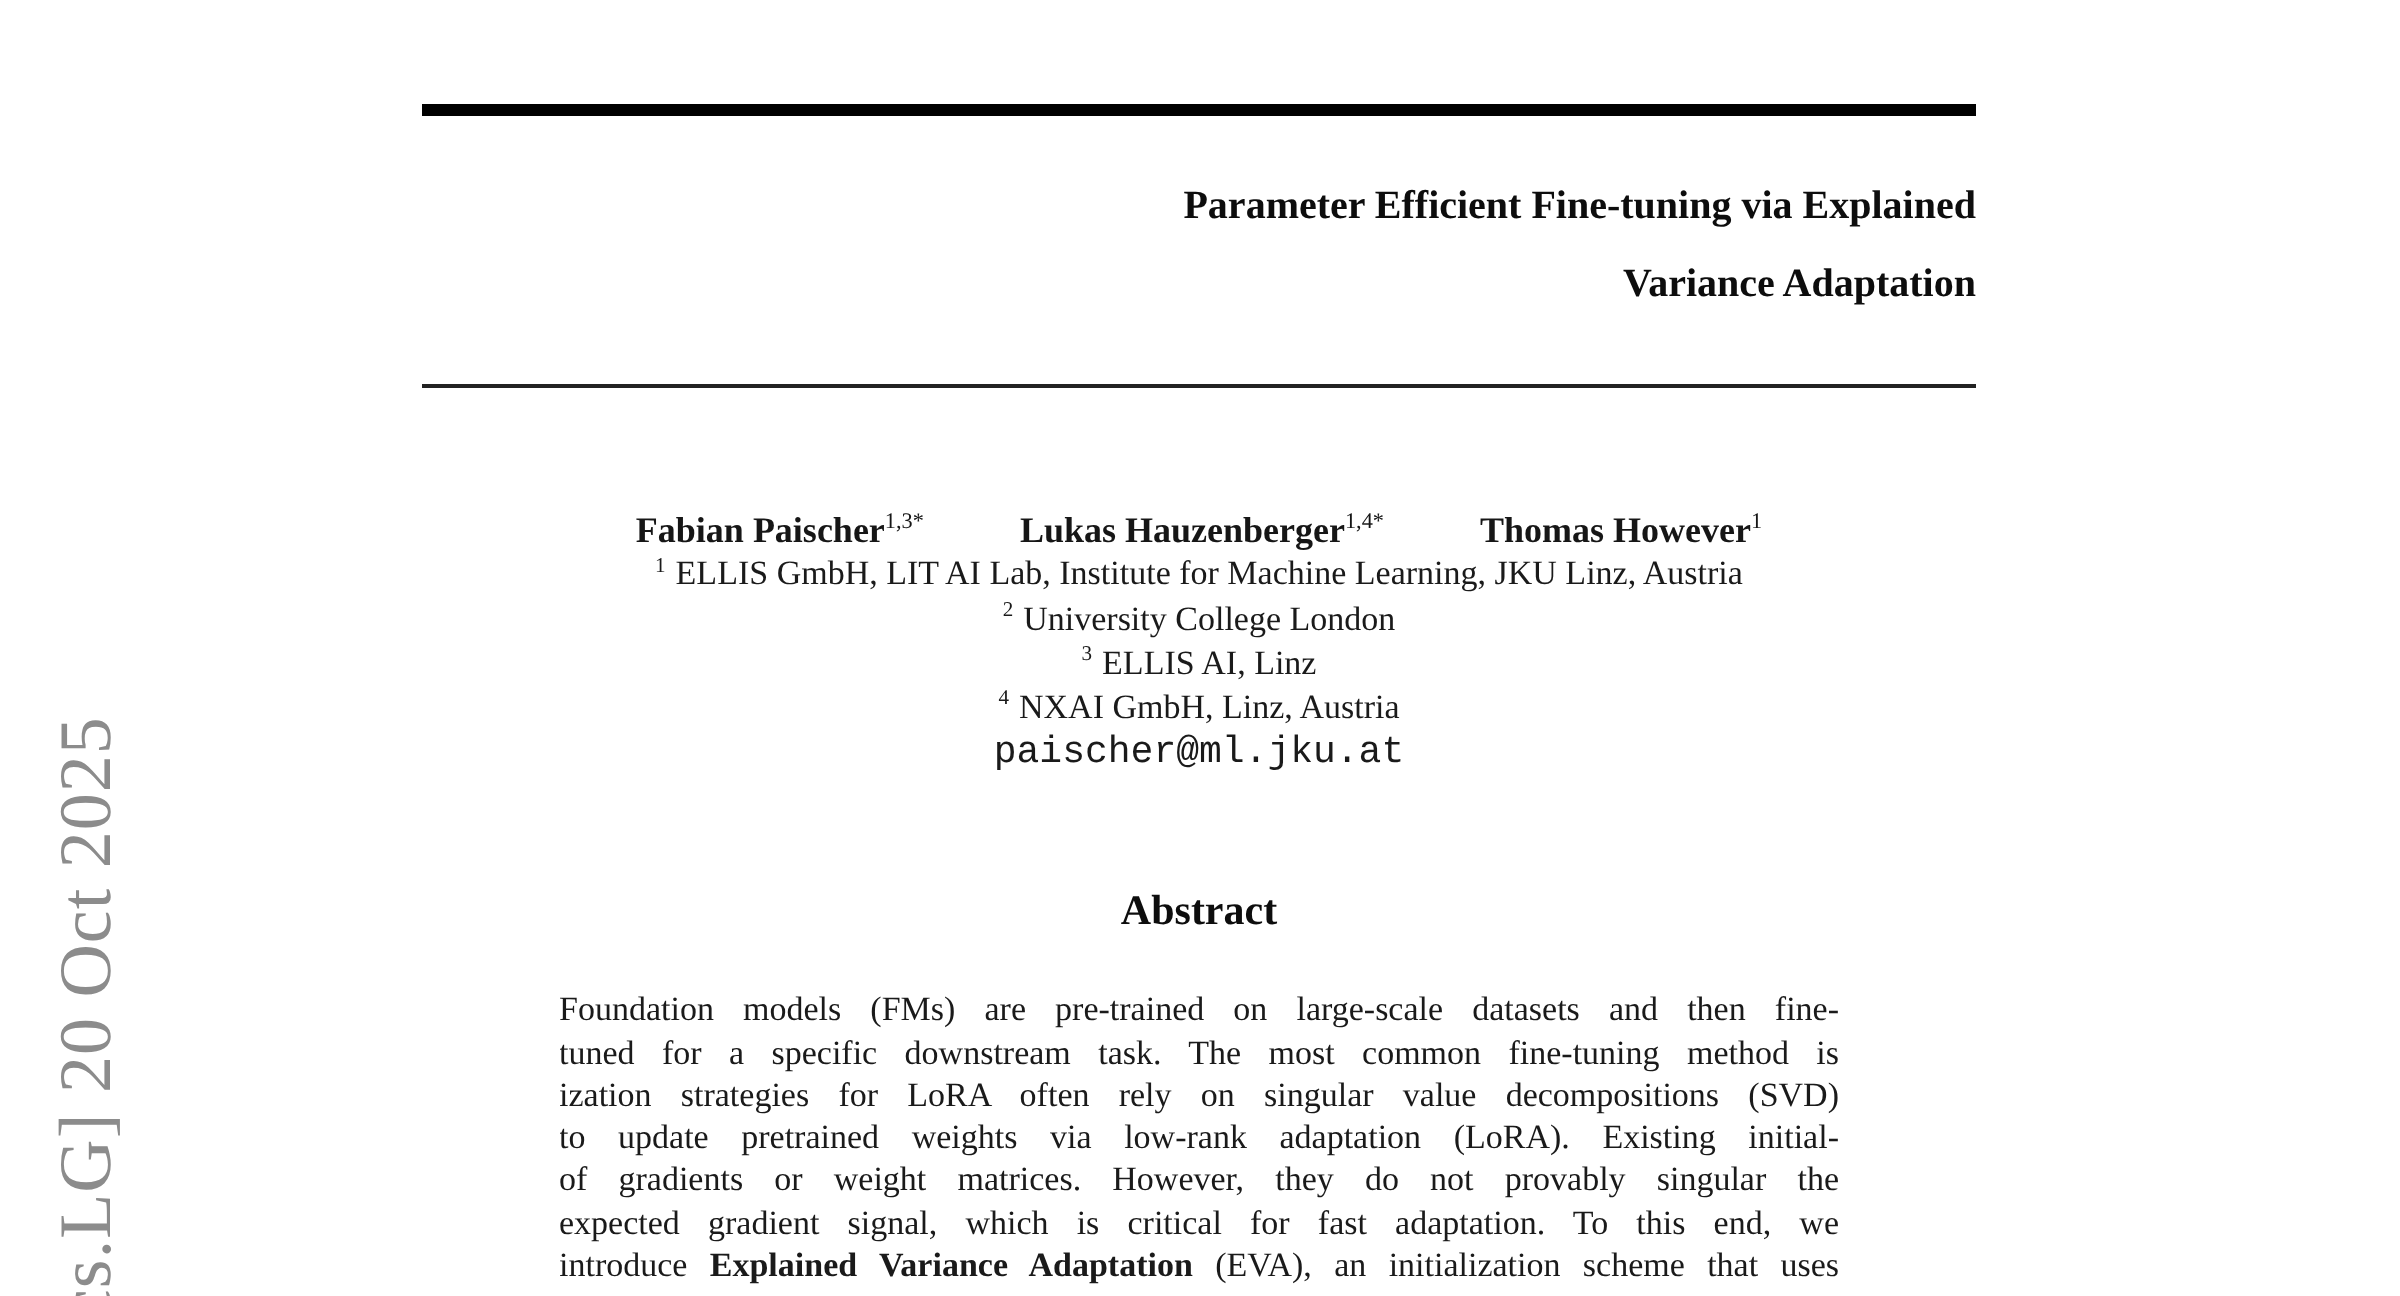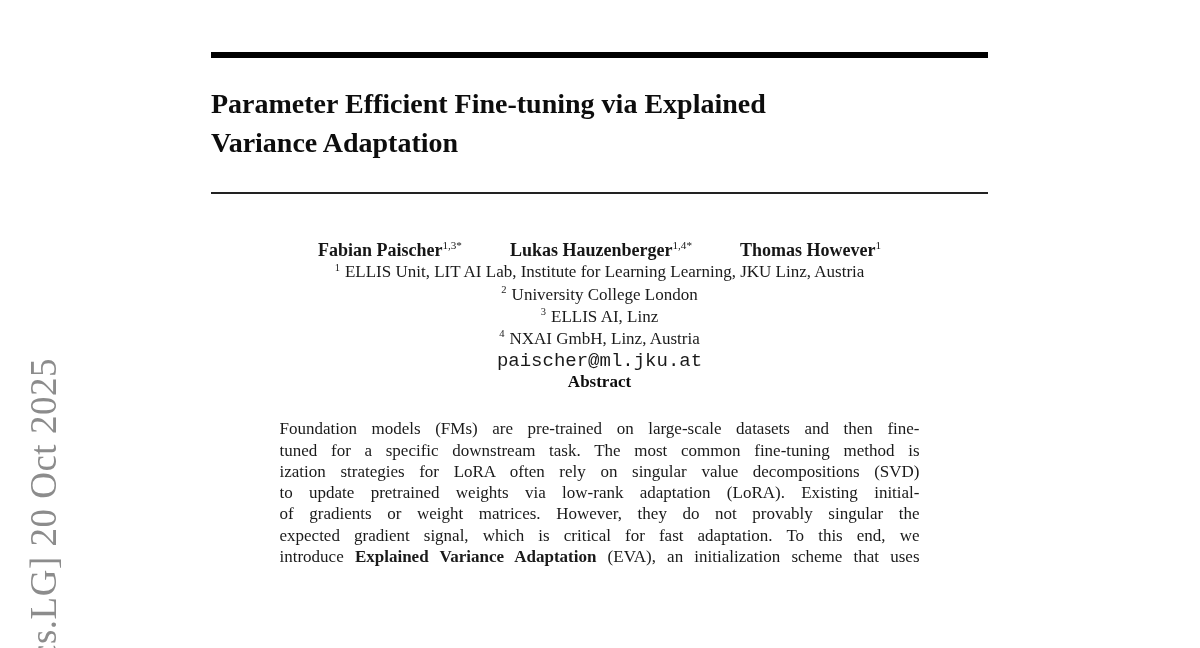--- a/index.html
+++ b/index.html
@@ -15,34 +15,34 @@
     left: 211px; top: 0;
     width: 777px;
   }
   .top-rule {
     margin-top: 52px;
     height: 6px;
     background: #000000;
   }
   .title {
     margin: 26px 0 0 0;
-    font-size: 28px;
+    font-size: 20px;
     font-weight: bold;
     line-height: 39px;
-    text-align: left;
+    text-align: right;
     color: #0d0d0d;
   }
   .title .tline { display: block; }
   .mid-rule {
     margin-top: 30px;
     height: 2px;
     background: #222222;
   }
   .authors {
-    margin-top: 45px;
+    margin-top: 60px;
     font-size: 18px;
     font-weight: bold;
     color: #161616;
   }
   .author-row {
     display: flex;
     justify-content: center;
     gap: 48px;
     line-height: 22.4px;
   }
@@ -60,21 +60,22 @@
   }
   .affil-line sup { margin-right: 5px; }
   .email {
     font-family: "Liberation Mono", monospace;
     font-size: 19px;
     line-height: 22px;
     letter-spacing: 0px;
     color: #1a1a1a;
   }
   .abstract-heading {
-    font-size: 17px;
+    margin-top: 56px;
+    font-size: 21px;
     font-weight: bold;
     text-align: center;
     color: #0d0d0d;
   }
   .abstract-body {
     margin: 26px auto 0 auto;
     width: 640px;
     font-size: 17px;
     color: #1a1a1a;
   }
@@ -116,21 +117,21 @@
 
   <div class="authors">
     <div class="author-row">
       <span class="author"><span>Fabian Paischer</span><sup>1,3*</sup></span>
       <span class="author"><span>Lukas Hauzenberger</span><sup>1,4*</sup></span>
       <span class="author"><span>Thomas However</span><sup>1</sup></span>
     </div>
   </div>
 
   <div class="affiliations">
-    <div class="affil-line"><sup>1</sup><span>ELLIS Unit, LIT AI Lab, Institute for Learning Learning, JKU Linz, Austria</span></div>
+    <div class="affil-line"><sup>1</sup><span>ELLIS GmbH, LIT AI Lab, Institute for Machine Learning, JKU Linz, Austria</span></div>
     <div class="affil-line"><sup>2</sup><span>University College London</span></div>
     <div class="affil-line"><sup>3</sup><span>ELLIS AI, Linz</span></div>
     <div class="affil-line"><sup>4</sup><span>NXAI GmbH, Linz, Austria</span></div>
     <div class="email">paischer@ml.jku.at</div>
   </div>
 
   <div class="abstract-heading">Abstract</div>
 
   <div class="abstract-body">
     <div class="abs-line">Foundation models (FMs) are pre-trained on large-scale datasets and then fine-</div>

